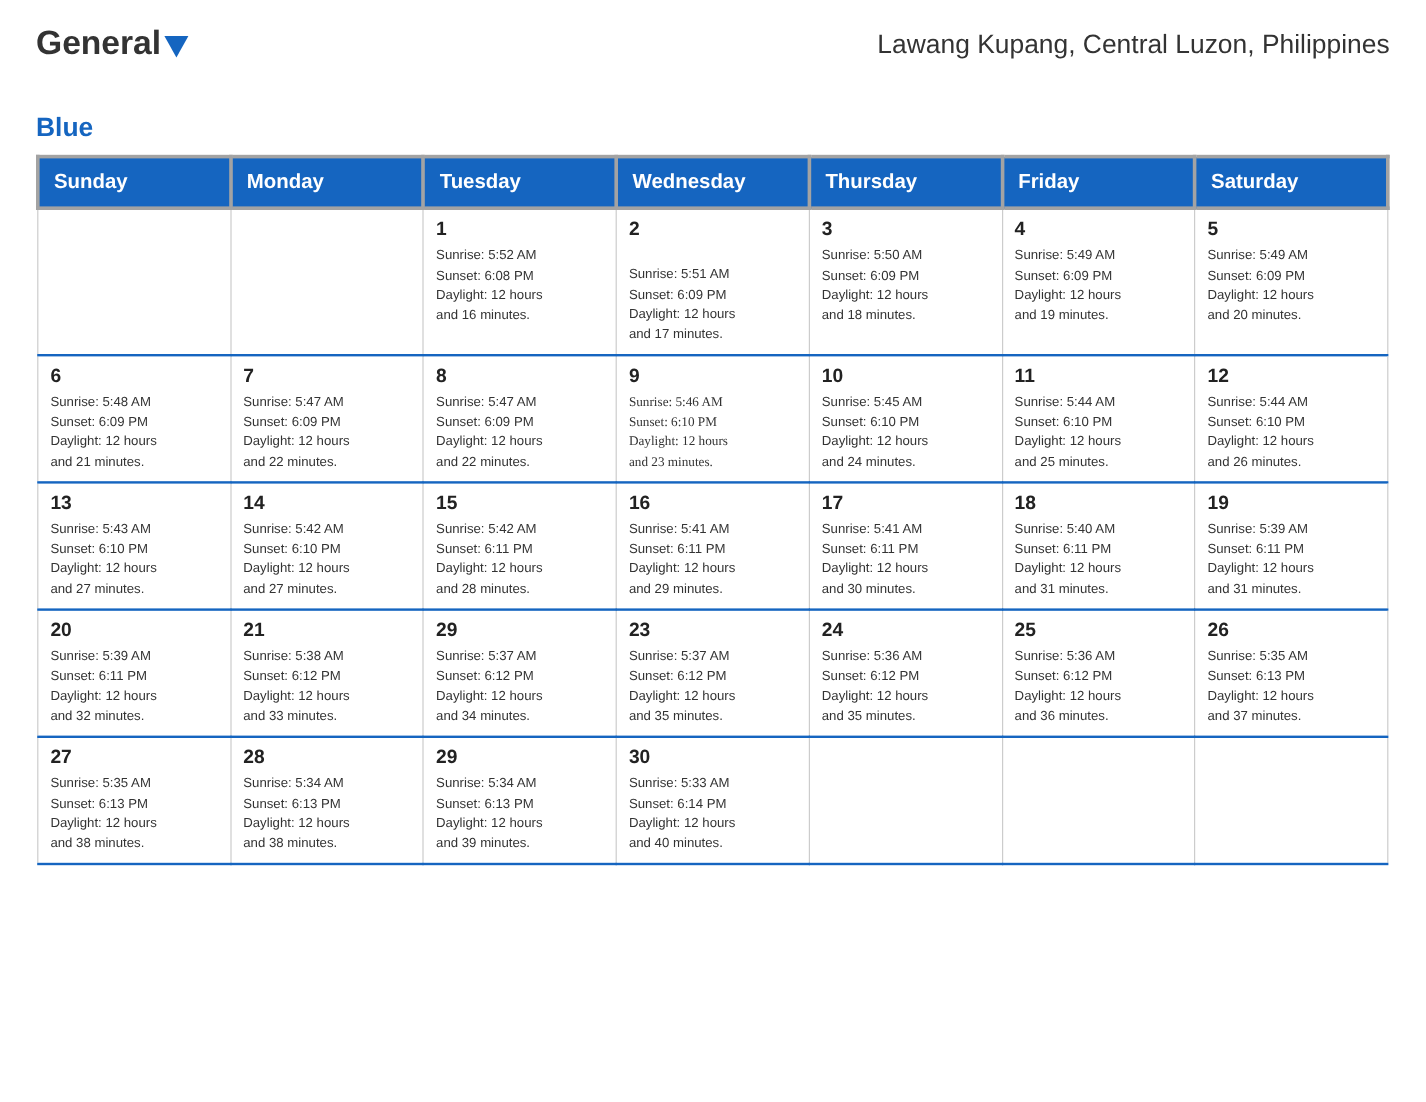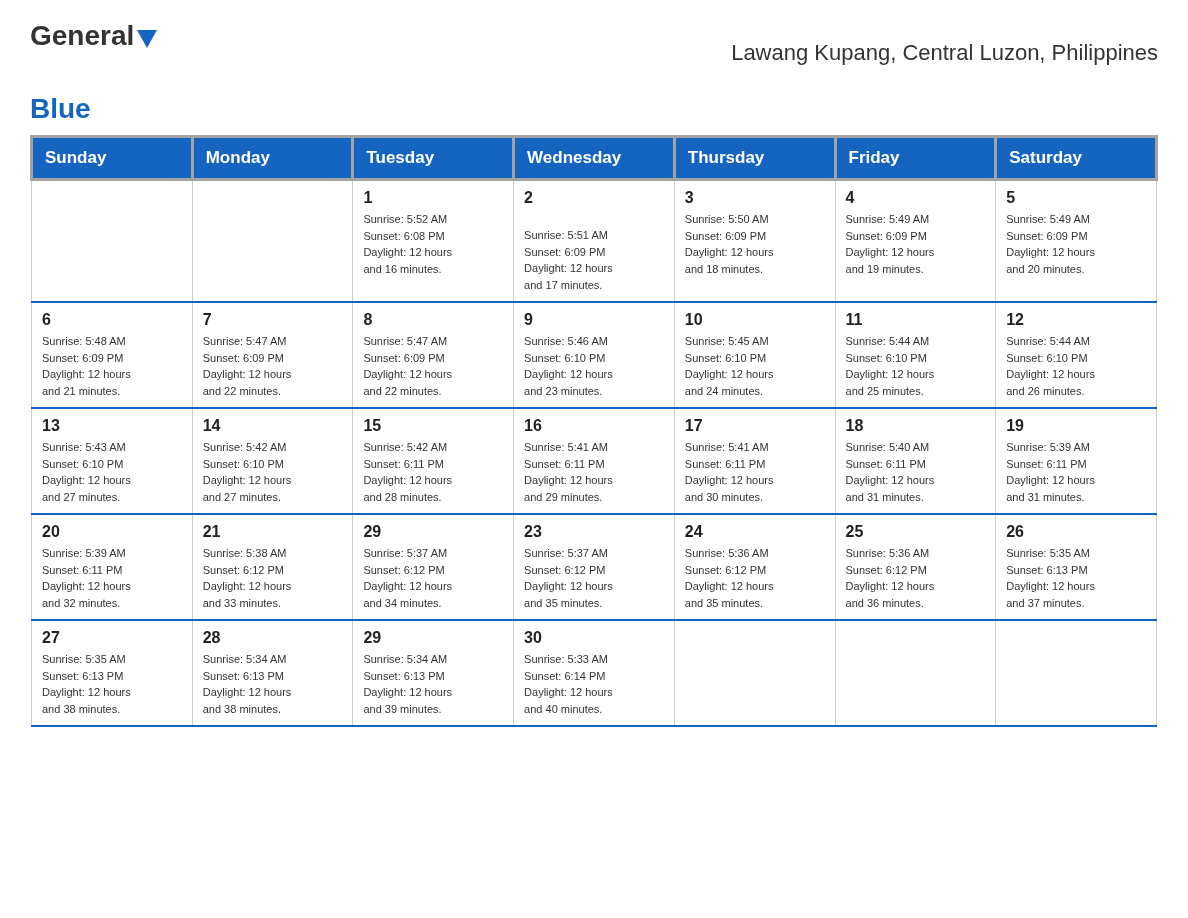--- a/index.html
+++ b/index.html
@@ -21,21 +21,21 @@
     }
     .month-title {
       font-size: 52px;
       font-weight: normal;
       color: #222;
       line-height: 1.1;
     }
     .location-title {
       font-size: 22px;
       color: #333;
-      margin-top: 20px;
+      margin-top: 4px;
     }
     .calendar-table {
       width: 100%;
       border-collapse: collapse;
       margin-top: 10px;
     }
     .calendar-table thead tr th {
       background-color: #1565c0;
       color: #fff;
       font-size: 17px;
@@ -94,21 +94,21 @@
   </style>
 </head>
 <body>
 
 <div class="header">
   <div class="logo-wrapper">
     <div class="logo-row">
       <span style="font-size:28px;font-weight:bold;color:#333;">General</span>
       <span class="logo-triangle"></span>
     </div>
-    <span style="font-size:28px;font-weight:bold;color:#1565c0;margin-top:-6px;">Blue</span>
+    <span style="font-size:22px;font-weight:bold;color:#1565c0;margin-top:-6px;">Blue</span>
   </div>
   <div class="title-section">
     <div class="location-title">Lawang Kupang, Central Luzon, Philippines</div>
   </div>
 </div>
 
 <table class="calendar-table">
   <thead>
     <tr>
       <th>Sunday</th>
@@ -177,21 +177,21 @@
         </td>
         <td>
           <div class="day-number">8</div>
           <div class="day-info" style="white-space: pre-line;">Sunrise: 5:47 AM
 Sunset: 6:09 PM
 Daylight: 12 hours
 and 22 minutes.</div>
         </td>
         <td>
           <div class="day-number">9</div>
-          <div class="day-info" style="white-space: pre-line;">Sunrise: 5:46 AM
+          <div class="day-info" style="white-space: pre-line; font-family: Liberation Serif, serif;">Sunrise: 5:46 AM
 Sunset: 6:10 PM
 Daylight: 12 hours
 and 23 minutes.</div>
         </td>
         <td>
           <div class="day-number">10</div>
           <div class="day-info" style="white-space: pre-line;">Sunrise: 5:45 AM
 Sunset: 6:10 PM
 Daylight: 12 hours
 and 24 minutes.</div>

